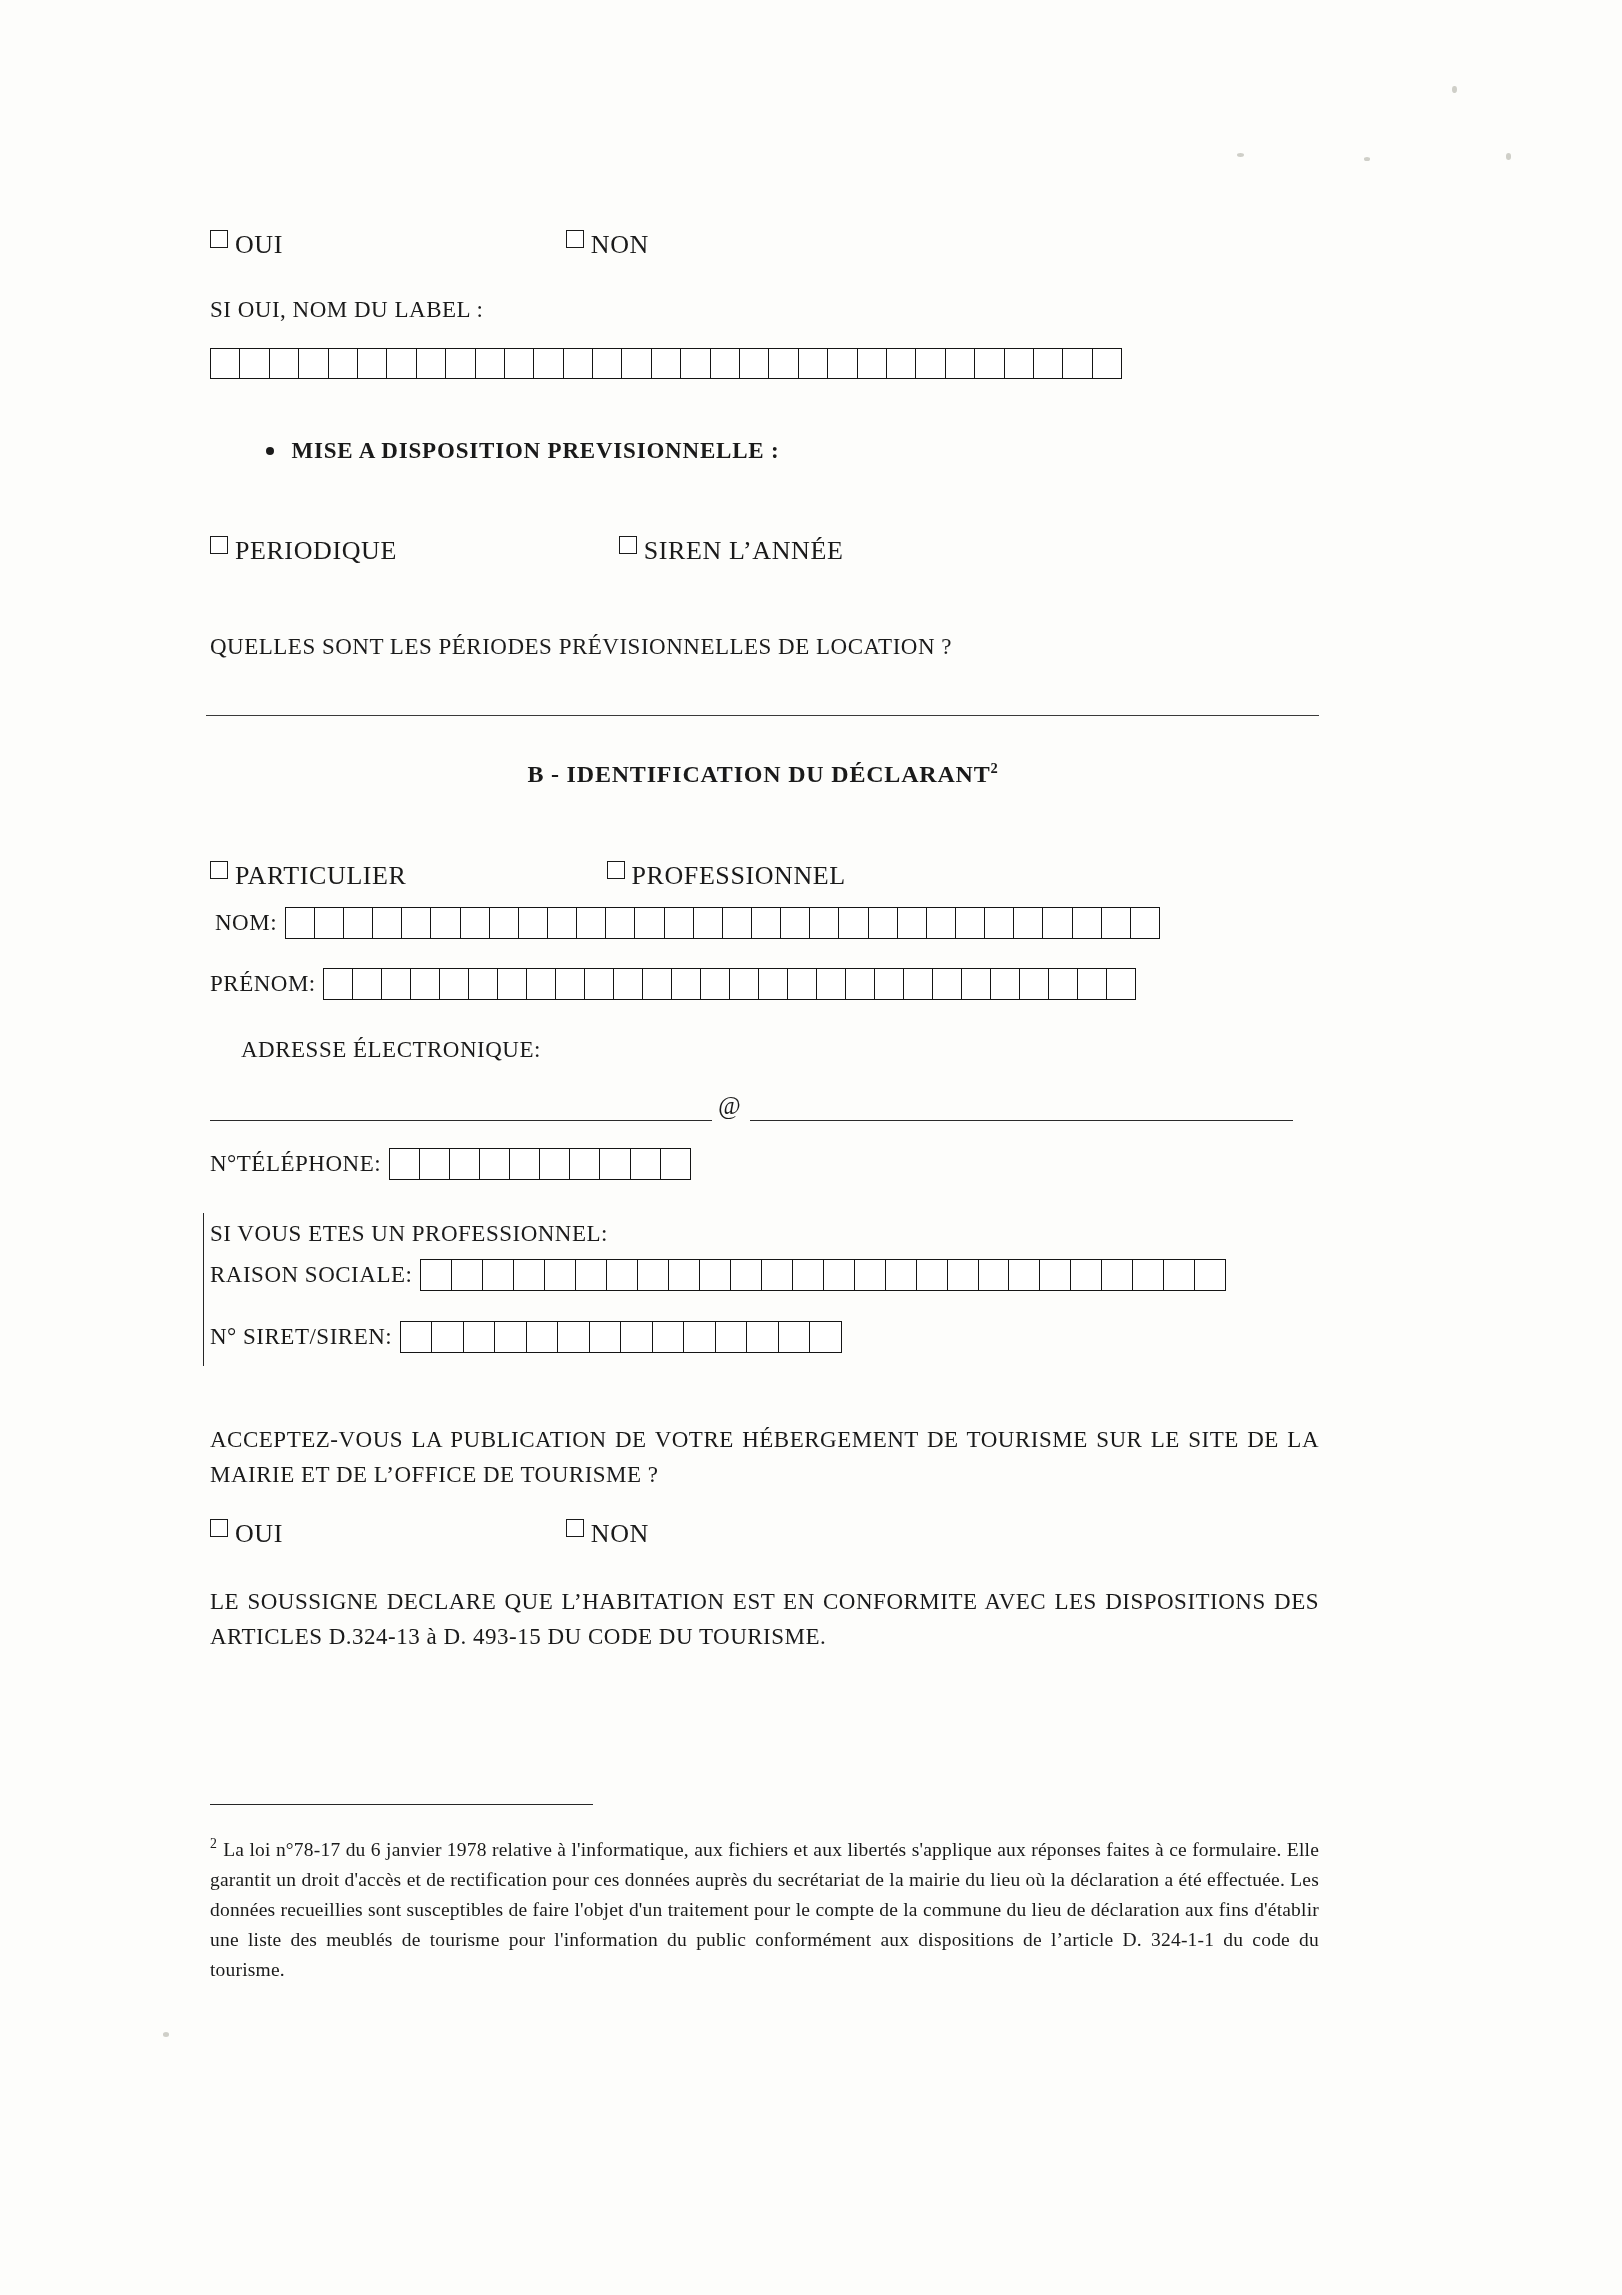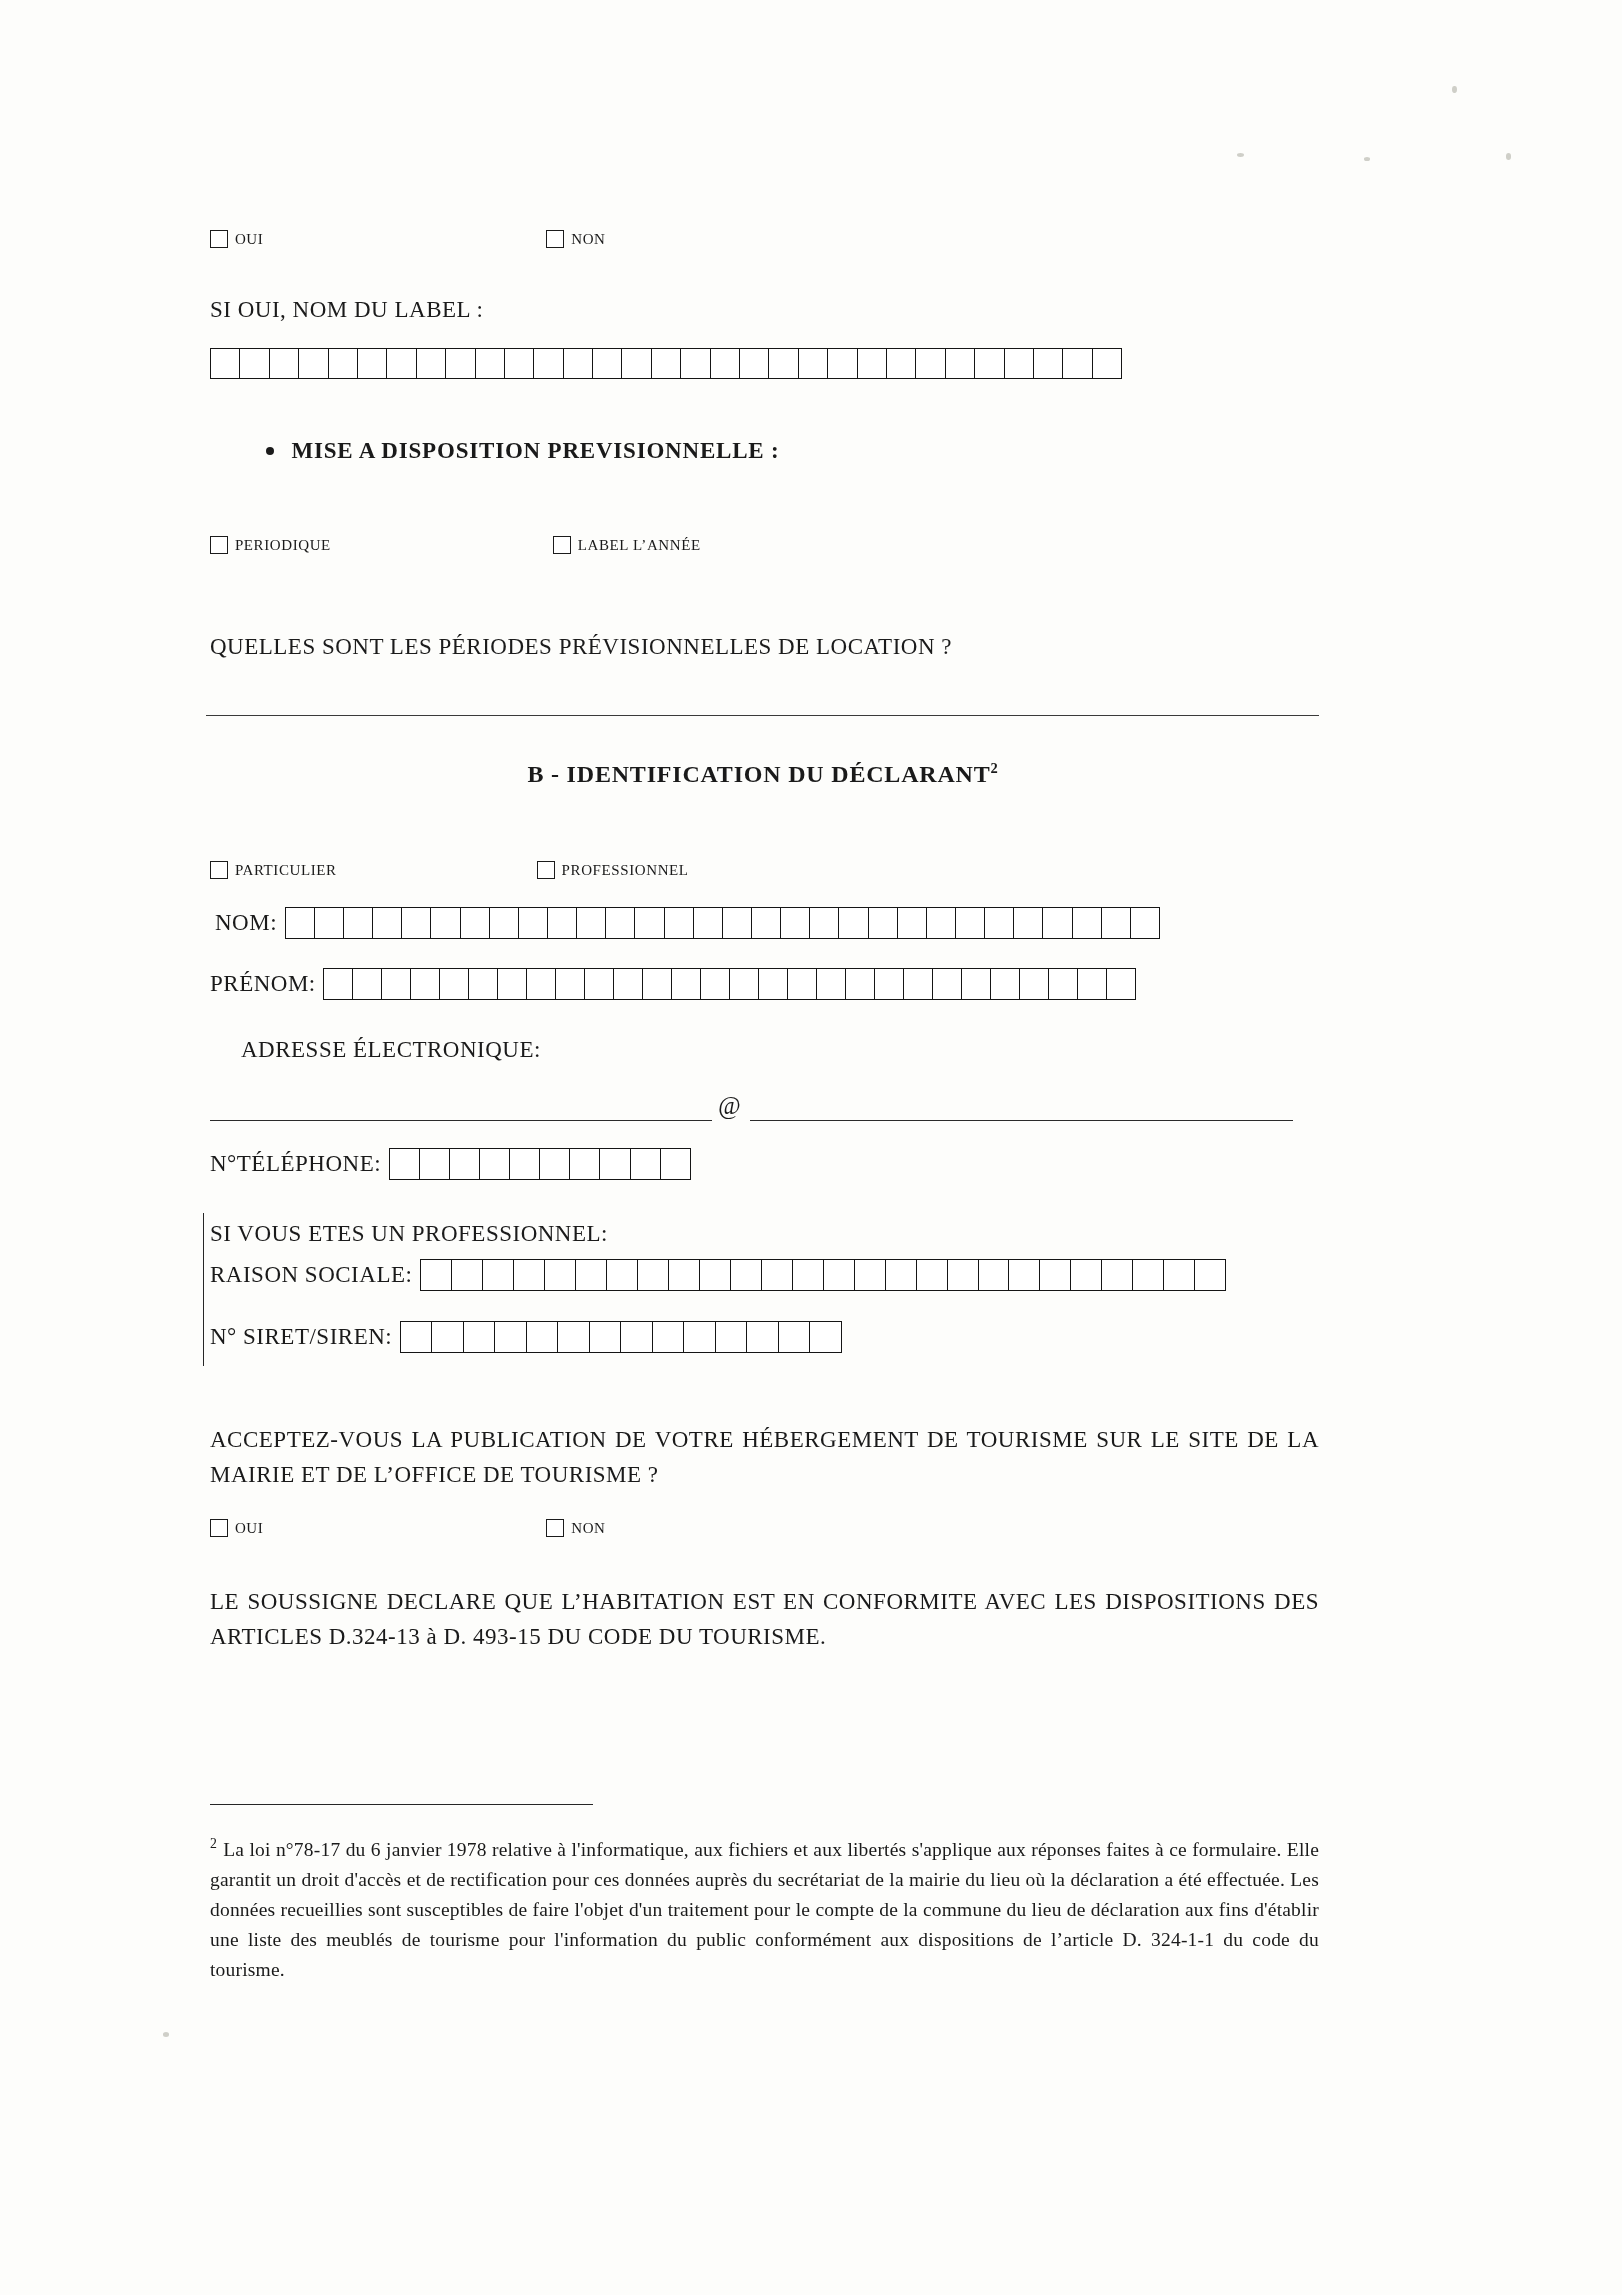--- a/index.html
+++ b/index.html
@@ -42,22 +42,21 @@
     width: 16px;
     height: 16px;
     border: 1.5px solid #1b1b1b;
     margin-right: 6.9px;
     vertical-align: -1.5px;
     background: #fff;
     flex: none;
   }
   .opt {
     display: flex;
-    align-items: center;
-    font-size: 15px;
+    font-size: 26px;
     letter-spacing: 0.6px;
   }
 
   
   .comb {
     display: flex;
     border: 1.5px solid #151515;
     background: #fff;
     height: 29px;
     box-sizing: border-box;
@@ -221,21 +220,21 @@
       <span class="bullet-head">MISE A DISPOSITION PREVISIONNELLE :</span>
     </div>
 
     <div class="abs row" style="left:13px; top:536px;">
       <div class="opt">
         <span class="cbox"></span>
         <span>PERIODIQUE</span>
       </div>
       <div class="opt" style="margin-left:222px;">
         <span class="cbox"></span>
-        <span>LABEL L’ANNÉE</span>
+        <span>SIREN L’ANNÉE</span>
       </div>
     </div>
 
     <div class="abs txt" style="left:13px; top:630px; width:1087px;">QUELLES SONT LES PÉRIODES PRÉVISIONNELLES DE LOCATION ?</div>
 
     <hr class="hr-thin abs" style="left:9.2px; top:715px; width:1113px;">
 
     <div class="abs section-title" style="left:0; top:760px; width:1132px;">
       <span>B - IDENTIFICATION DU DÉCLARANT</span><sup>2</sup>
     </div>

